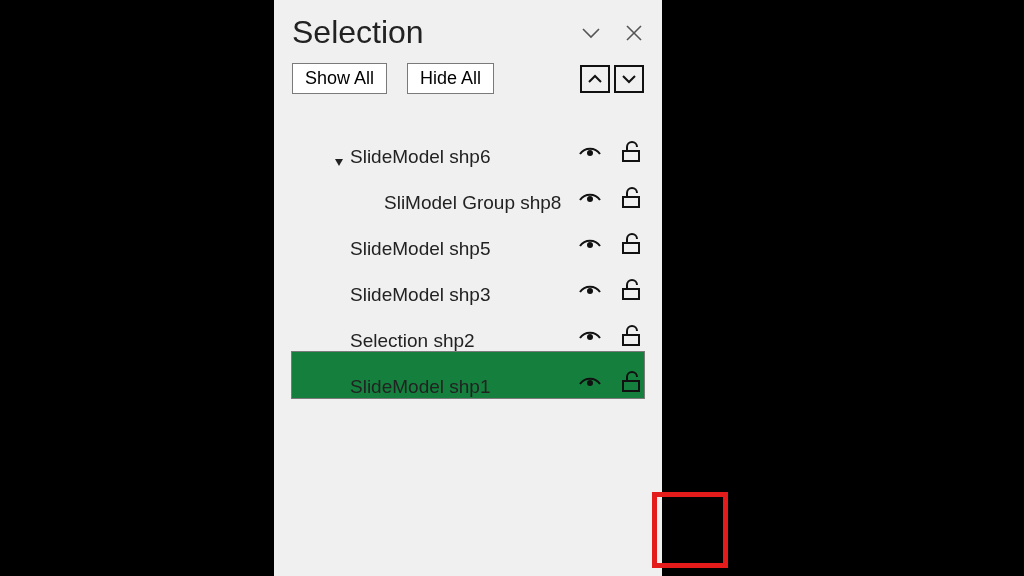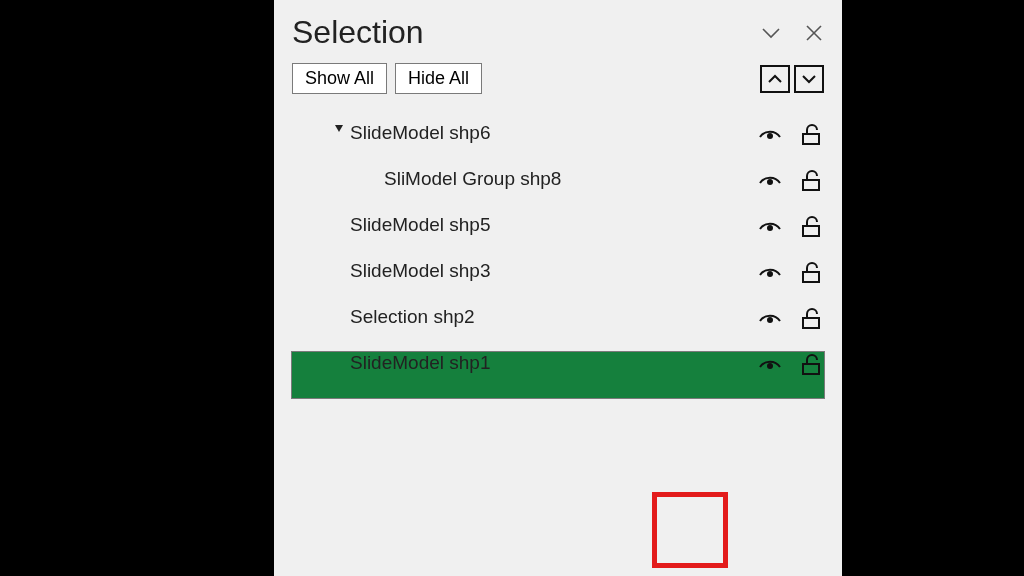--- a/index.html
+++ b/index.html
@@ -1,27 +1,27 @@
 <!DOCTYPE html>
 <html><head>
 <meta charset="utf-8">
 <style>
   html,body{margin:0;padding:0;width:1024px;height:576px;background:#000;font-family:"Segoe UI",Arial,sans-serif;overflow:hidden}
-  .panel{position:absolute;left:274px;top:0;width:568px;height:576px;background:#f0f0f0;color:#222;padding:6px 18px 0 18px;box-sizing:border-box}
+  .panel{position:absolute;left:274px;top:0;width:388px;height:576px;background:#f0f0f0;color:#222;padding:6px 18px 0 18px;box-sizing:border-box}
   .panel-header{display:flex;align-items:center;justify-content:space-between;margin:8px 0 12px 0}
   .panel-title{font-size:32px;font-weight:300}
   .hdr-ctrls{display:flex;align-items:center;gap:22px}
   .hdr-ctrls svg{display:block}
-  .toolbar{display:flex;align-items:center;gap:8px;margin-bottom:28px}
+  .toolbar{display:flex;align-items:center;gap:20px;margin-bottom:28px}
   .btn{background:#fff;border:1px solid #7a7a7a;padding:4px 12px;font-size:18px;cursor:pointer}
   .spacer{flex:1}
   .arrow-btn{width:26px;height:24px;border:2px solid #111;display:flex;align-items:center;justify-content:center;cursor:pointer;background:#f0f0f0}
   .arrow-pair{display:flex;gap:4px}
   .tree{font-size:19px}
-  .row{display:flex;align-items:flex-start;height:46px;position:relative}
+  .row{display:flex;align-items:flex-end;height:46px;position:relative}
   .row.selected{outline:1px solid #7a7a7a;background:#15803d}
   .caret{width:18px;display:inline-flex;justify-content:center;margin-right:2px}
   .label{flex:1;white-space:nowrap;overflow:hidden}
   .ctrls{display:flex;align-items:center;gap:18px;padding-right:2px}
   .eye,.lock{cursor:pointer}
   .indent-1{padding-left:38px}
   .indent-2{padding-left:72px}
   .highlight-box{position:absolute;border:5px solid #e31b1b;pointer-events:none}
 </style>
 </head>

